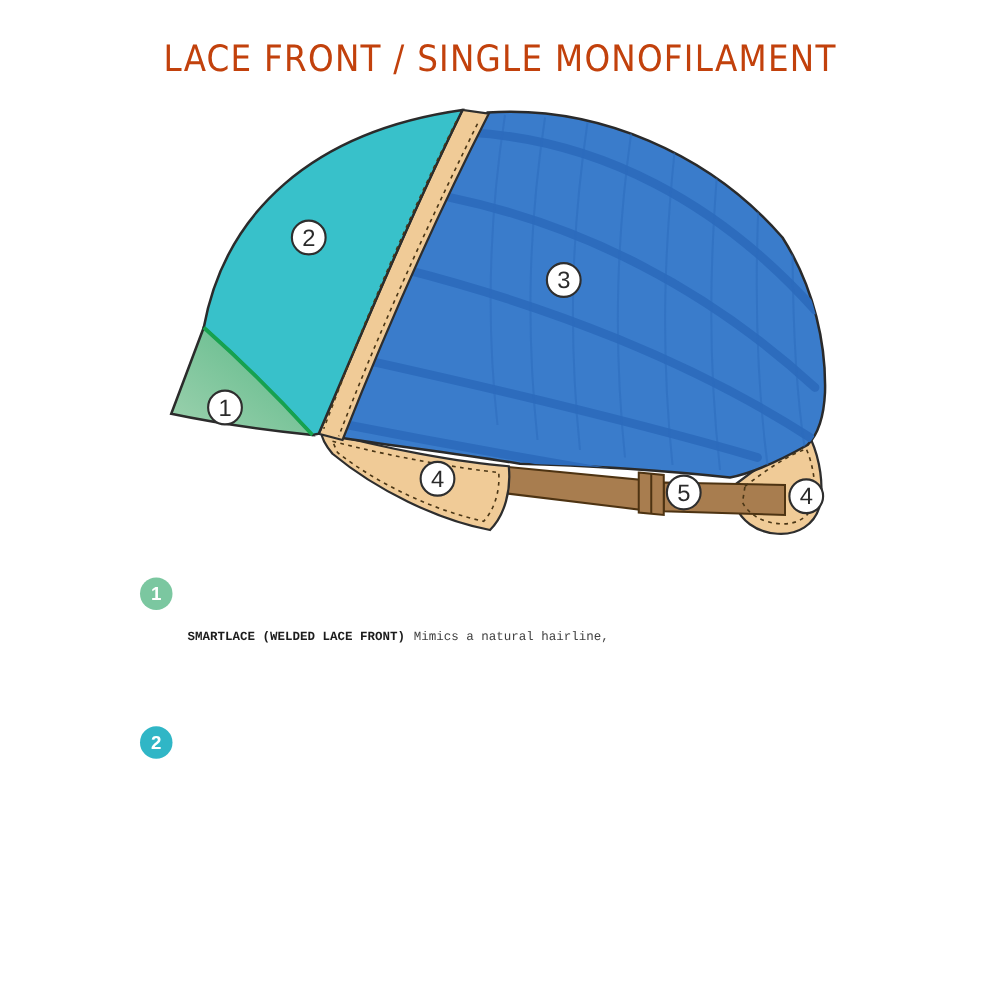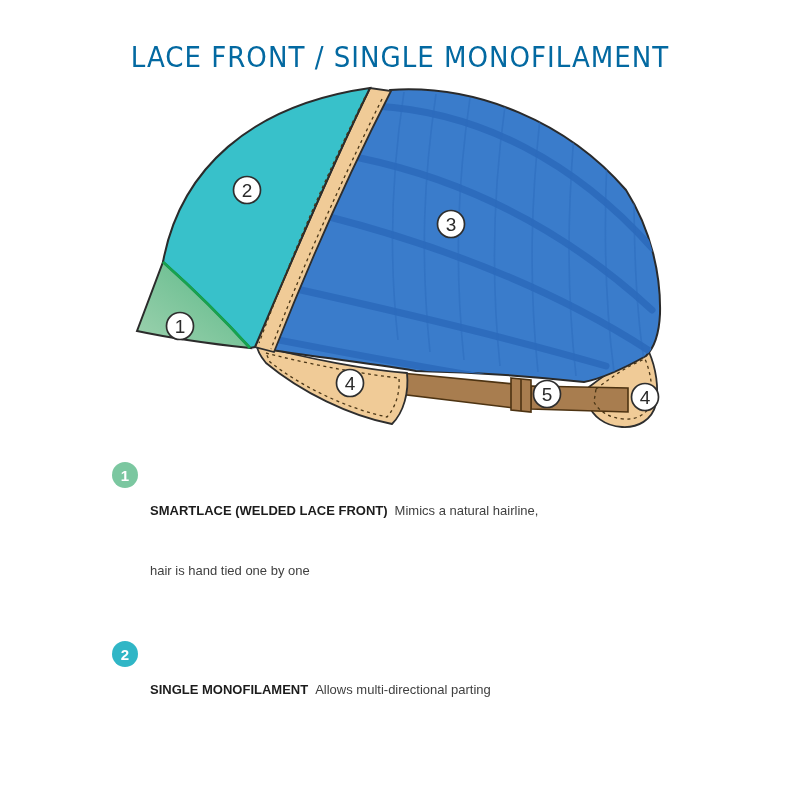--- a/index.html
+++ b/index.html
@@ -1,27 +1,27 @@
 <!DOCTYPE html>
 <html><head>
 <meta charset="utf-8">
 <style>
   html,body{margin:0;padding:0;background:#ffffff;}
   .canvas{position:relative;width:800px;height:800px;background:#fff;overflow:hidden;
           font-family:"Liberation Sans",sans-serif;}
-  .title{position:absolute;top:40px;left:0;width:800px;text-align:center;
-         font-size:29px;font-weight:400;letter-spacing:1px;color:#0369a1;
+  .title{position:absolute;top:30px;left:0;width:800px;text-align:center;
+         font-size:29px;font-weight:400;letter-spacing:1px;color:#c2410c;
          font-family:"DejaVu Sans","Liberation Sans",sans-serif;font-stretch:condensed;}
   .diagram{position:absolute;top:0;left:0;}
   .legend{position:absolute;left:112px;top:461px;width:600px;}
   .legend-item{display:flex;align-items:flex-start;gap:12px;margin-bottom:19px;}
   .num{flex:0 0 auto;width:26px;height:26px;border-radius:50%;color:#fff;
        font-size:15px;font-weight:700;display:flex;align-items:center;justify-content:center;
        margin-top:1px;}
-  .txt{font-size:13px;line-height:20px;color:#3f3f3f;white-space:pre-wrap;}
+  .txt{font-size:10px;line-height:20px;color:#3f3f3f;white-space:pre-wrap;font-family:Liberation Mono, monospace;}
   .txt .hd{font-weight:700;color:#1c1c1c;}
   .txt .d1{margin-left:7px;}
   .marker-label{font-size:19px;fill:#2b2b2b;text-anchor:middle;
                 font-family:"Liberation Sans",sans-serif;}
 </style>
 </head>
 <body>
 
 <div class="canvas">
 
@@ -114,25 +114,23 @@
       </g>
     </g>
   </svg>
 
   <div class="legend">
 
     <div class="legend-item">
       <span class="num" style="background-color: rgb(123, 199, 160);">1</span>
       <div class="txt">
         <div><span class="hd">SMARTLACE (WELDED LACE FRONT)</span><span class="d1">Mimics a natural hairline,</span></div>
-        <div>hair is hand tied one by one</div>
       </div>
     </div>
 
     <div class="legend-item">
       <span class="num" style="background-color: rgb(48, 182, 198);">2</span>
       <div class="txt">
-        <div><span class="hd">SINGLE MONOFILAMENT</span><span class="d1">Allows multi-directional parting</span></div>
       </div>
     </div>
 
   </div>
 </div>
 
 </body></html>

